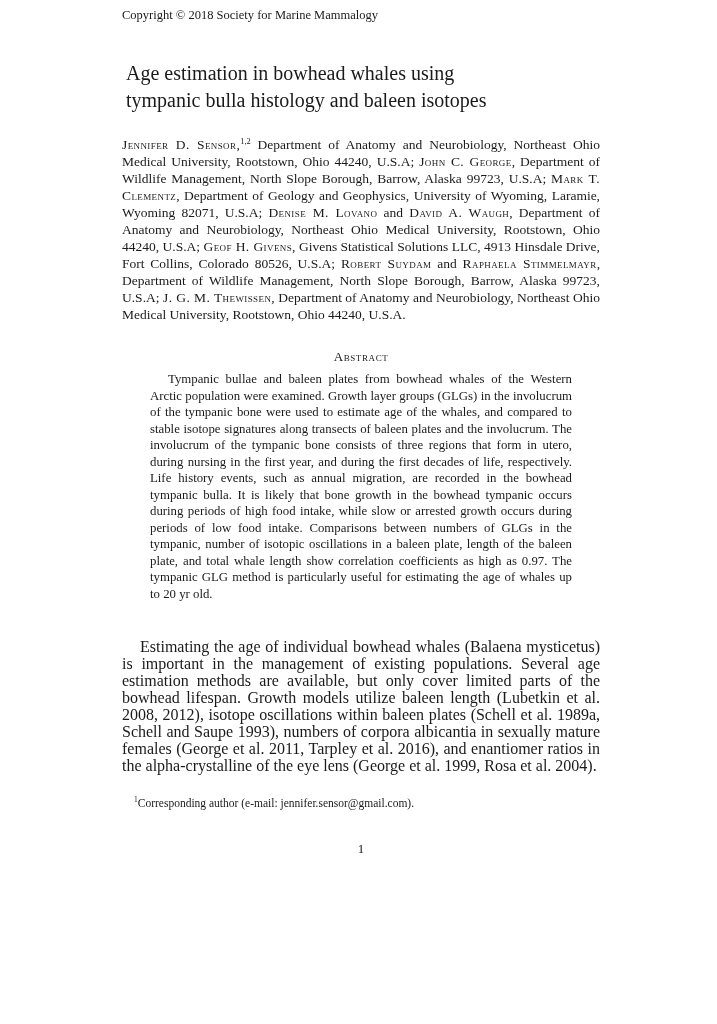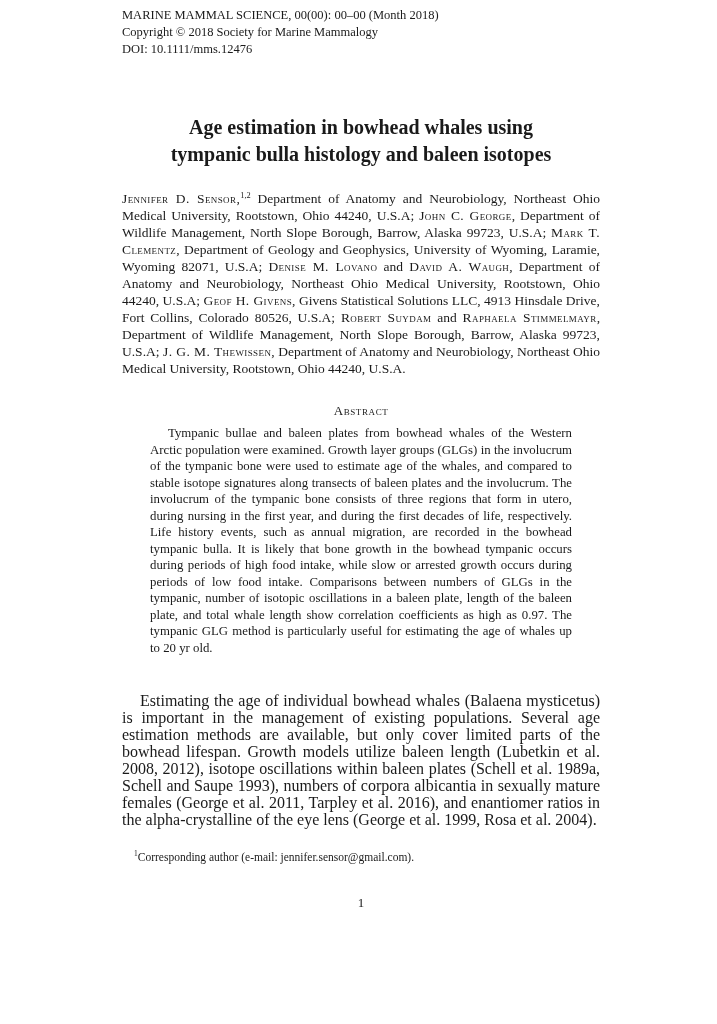--- a/index.html
+++ b/index.html
@@ -42,26 +42,26 @@
     transform-origin: left center;
     white-space: nowrap;
   }
   .globe { position: absolute; right: 8px; top: 2px; z-index: 2; }
 
   
   .citation { margin-top: 7px; font-size: 12.5px; line-height: 17px; }
 
   
   .title {
-    margin: 56px auto 0 auto;
+    margin: 36px auto 0 auto;
     max-width: 470px;
     font-size: 20px;
     line-height: 27px;
-    font-weight: bold;
-    text-align: center;
+    font-weight: normal;
+    text-align: left;
     text-wrap: balance;
   }
 
   
   .authors {
     margin-top: 22px;
     font-size: 13.5px;
     line-height: 17px;
     text-align: justify;
   }
@@ -112,23 +112,21 @@
   .seg-sup{ vertical-align: super; font-size: 0.62em; line-height: 0; }
 </style>
 </head>
 <body>
 
 <div class="page">
   <div class="content">
 
 
     <div class="citation">
-      <div>MARINE MAMMAL SCIENCE, 00(00): 00–00 (Month 2018)</div>
       <div>Copyright © 2018 Society for Marine Mammalogy</div>
-      <div>DOI: 10.1111/mms.12476</div>
     </div>
 
     <h1 class="title">Age estimation in bowhead whales using tympanic bulla histology and baleen isotopes</h1>
 
     <p class="authors"><span class="seg-sc">Jennifer D. Sensor,</span><span class="seg-sup">1,2</span><span> Department of Anatomy and Neurobiology, Northeast Ohio Medical University, Rootstown, Ohio 44240, U.S.A; </span><span class="seg-sc">John C. George</span><span>, Department of Wildlife Management, North Slope Borough, Barrow, Alaska 99723, U.S.A; </span><span class="seg-sc">Mark T. Clementz</span><span>, Department of Geology and Geophysics, University of Wyoming, Laramie, Wyoming 82071, U.S.A; </span><span class="seg-sc">Denise M. Lovano</span><span> and </span><span class="seg-sc">David A. Waugh</span><span>, Department of Anatomy and Neurobiology, Northeast Ohio Medical University, Rootstown, Ohio 44240, U.S.A; </span><span class="seg-sc">Geof H. Givens</span><span>, Givens Statistical Solutions LLC, 4913 Hinsdale Drive, Fort Collins, Colorado 80526, U.S.A; </span><span class="seg-sc">Robert Suydam</span><span> and </span><span class="seg-sc">Raphaela Stimmelmayr</span><span>, Department of Wildlife Management, North Slope Borough, Barrow, Alaska 99723, U.S.A; </span><span class="seg-sc">J. G. M. Thewissen</span><span>, Department of Anatomy and Neurobiology, Northeast Ohio Medical University, Rootstown, Ohio 44240, U.S.A.</span></p>
 
     <section class="abstract">
       <h2 class="abstract-heading">Abstract</h2>
       <p class="abstract-body"><span>Tympanic bullae and baleen plates from bowhead whales of the Western Arctic population were examined. Growth layer groups (GLGs) in the involucrum of the tympanic bone were used to estimate age of the whales, and compared to stable isotope signatures along transects of baleen plates and the involucrum. The involucrum of the tympanic bone consists of three regions that form </span><span class="seg-i">in utero</span><span>, during nursing in the first year, and during the first decades of life, respectively. Life history events, such as annual migration, are recorded in the bowhead tympanic bulla. It is likely that bone growth in the bowhead tympanic occurs during periods of high food intake, while slow or arrested growth occurs during periods of low food intake. Comparisons between numbers of GLGs in the tympanic, number of isotopic oscillations in a baleen plate, length of the baleen plate, and total whale length show correlation coefficients as high as 0.97. The tympanic GLG method is particularly useful for estimating the age of whales up to 20 yr old.</span></p>
     </section>

